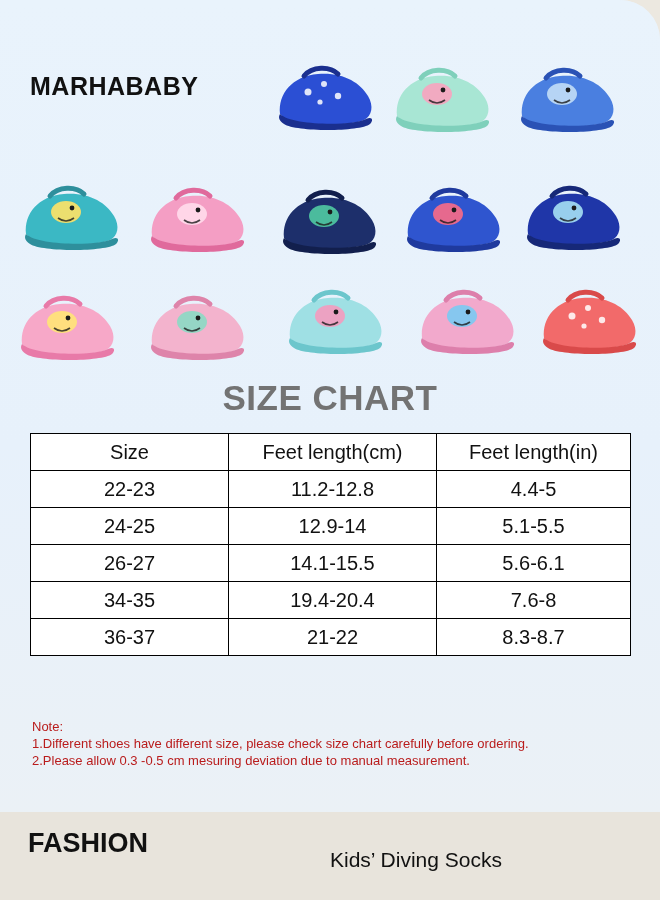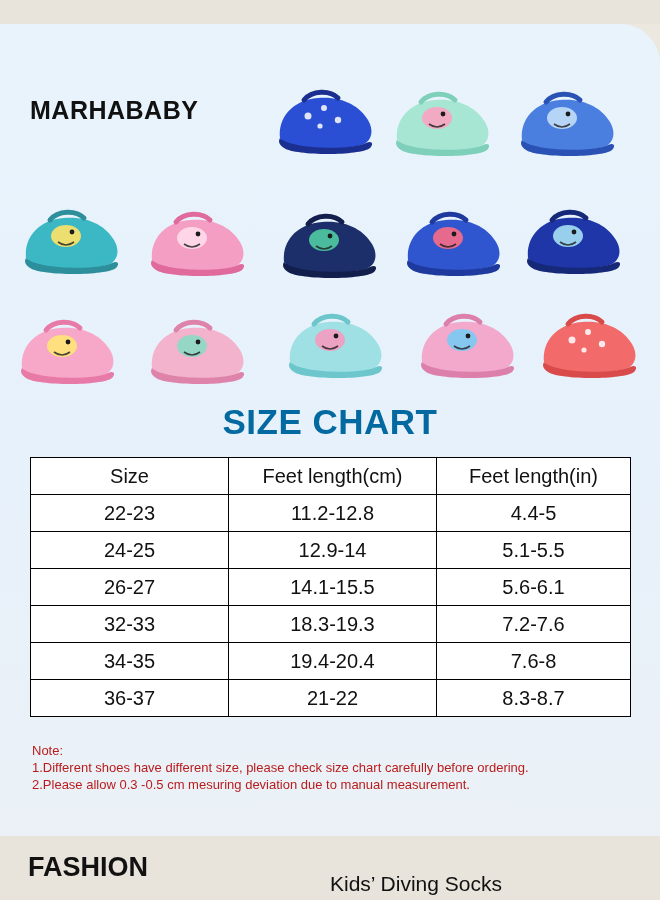--- a/index.html
+++ b/index.html
@@ -11,21 +11,20 @@
     height: 900px;
     background: #e8e4dc;
     font-family: "Liberation Sans", sans-serif;
     overflow: hidden;
   }
   .page {
     position: relative;
     width: 660px;
     height: 645px;
     background: #ece8e0;
-    margin-top: 24px;
   }
   
   .panel {
     position: absolute;
     left: 0;
     top: 0;
     width: 660px;
     height: 812px;
     background: #e8f2fb;
     border-top-right-radius: 40px;
@@ -62,21 +61,21 @@
   .shoe svg { display: block; }
 
   .chart-title {
     position: absolute;
     left: 0;
     right: 0;
     top: 378px;
     text-align: center;
     font-size: 35px;
     font-weight: bold;
-    color: #0369a1;
+    color: #737373;
     letter-spacing: 0.5px;
   }
   table.size-table {
     position: absolute;
     left: 30px;
     top: 433px;
     width: 600px;
     border-collapse: collapse;
     background: #ffffff;
     table-layout: fixed;
@@ -291,25 +290,20 @@
             <td>24-25</td>
             <td>12.9-14</td>
             <td>5.1-5.5</td>
           </tr>
           <tr>
             <td>26-27</td>
             <td>14.1-15.5</td>
             <td>5.6-6.1</td>
           </tr>
           <tr>
-            <td>32-33</td>
-            <td>18.3-19.3</td>
-            <td>7.2-7.6</td>
-          </tr>
-          <tr>
             <td>34-35</td>
             <td>19.4-20.4</td>
             <td>7.6-8</td>
           </tr>
           <tr>
             <td>36-37</td>
             <td>21-22</td>
             <td>8.3-8.7</td>
           </tr>
         </tbody>

